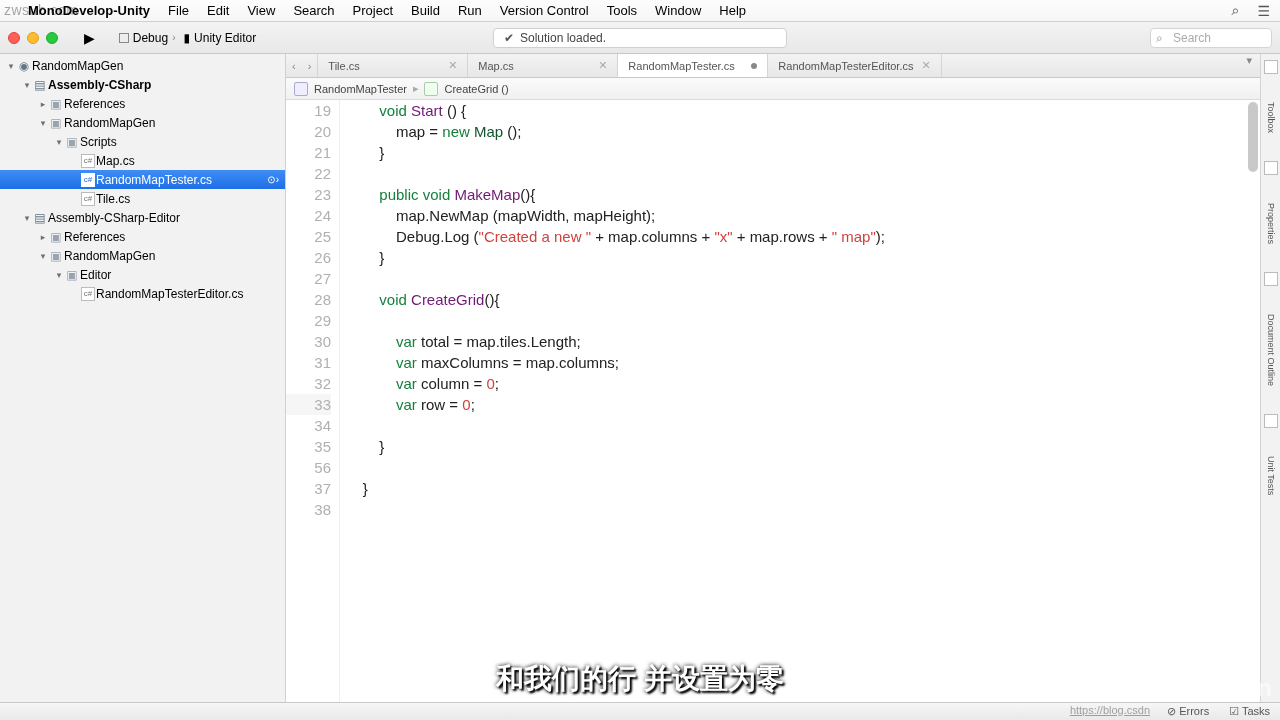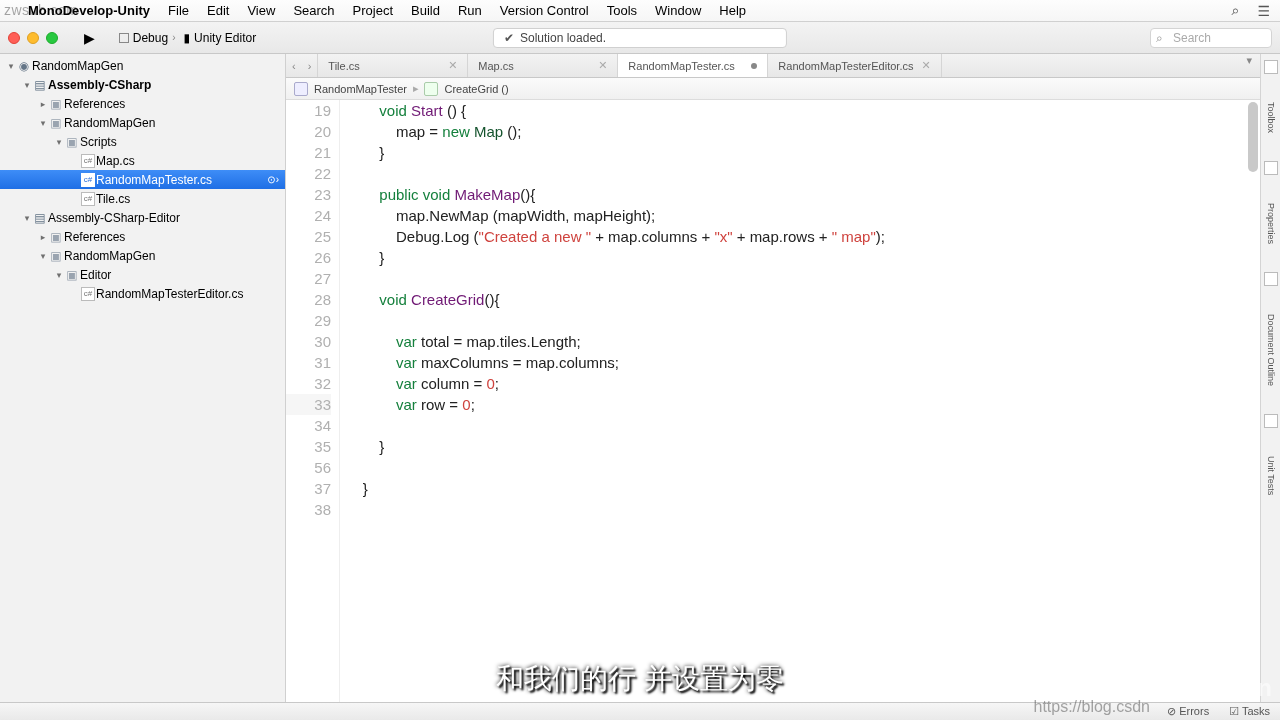--- a/index.html
+++ b/index.html
@@ -64,22 +64,22 @@
 .vscroll { position: absolute; right: 2px; top: 2px; width: 10px; height: 70px; background: #c9c9c9; border-radius: 5px; }
 
 .rightrail { width: 20px; background: #f2f2f2; border-left: 1px solid #d4d4d4; display: flex; flex-direction: column; align-items: center; padding-top: 6px; gap: 28px; font-size: 9px; color: #555; }
 .rightrail .label { writing-mode: vertical-rl; cursor: default; }
 .rail-ico { width: 14px; height: 14px; border: 1px solid #bbb; background: #fff; }
 
 .statusbar { height: 18px; background: linear-gradient(#f6f6f6, #e9e9e9); border-top: 1px solid #c8c8c8; display: flex; align-items: center; justify-content: flex-end; padding: 0 10px; font-size: 11px; gap: 20px; color: #555; }
 
 .watermark-tl { position: absolute; top: 2px; left: 4px; color: rgba(0,0,0,0.35); font-size: 14px; font-weight: 500; letter-spacing: 0.5px; pointer-events: none; z-index: 50; }
 .watermark-br { position: absolute; bottom: 18px; right: 8px; color: rgba(255,255,255,0.55); font-size: 24px; font-weight: 700; pointer-events: none; z-index: 50; }
-.subtitle { position: absolute; bottom: 22px; left: 50%; transform: translateX(-50%); color: #fff; font-size: 28px; font-weight: 400; text-shadow: 0 0 4px #000, 2px 2px 2px #000; z-index: 60; pointer-events: none; }
-.sub-url { position: absolute; bottom: 4px; right: 130px; color: rgba(80,80,80,0.5); font-size: 16px; z-index: 55; }
+.subtitle { position: absolute; bottom: 22px; left: 50%; transform: translateX(-50%); color: #fff; font-size: 28px; font-weight: 700; text-shadow: 0 0 4px #000, 2px 2px 2px #000; z-index: 60; pointer-events: none; }
+.sub-url { position: absolute; bottom: 4px; right: 130px; color: rgba(80,80,80,0.5); font-size: 11px; z-index: 55; text-decoration: underline; }
 </style>
 </head>
 <body>
 
 <div class="menubar">
   <span class="apple"></span>
   <span class="title">MonoDevelop-Unity</span>
   <span id="menu-items" style="display: inline;"><span class="menu-item" style="margin-right: 18px;">File</span><span class="menu-item" style="margin-right: 18px;">Edit</span><span class="menu-item" style="margin-right: 18px;">View</span><span class="menu-item" style="margin-right: 18px;">Search</span><span class="menu-item" style="margin-right: 18px;">Project</span><span class="menu-item" style="margin-right: 18px;">Build</span><span class="menu-item" style="margin-right: 18px;">Run</span><span class="menu-item" style="margin-right: 18px;">Version Control</span><span class="menu-item" style="margin-right: 18px;">Tools</span><span class="menu-item" style="margin-right: 18px;">Window</span><span class="menu-item" style="margin-right: 18px;">Help</span></span>
   <span style="flex:1"></span>
   <span style="font-size:14px;color:#555">⌕</span>

